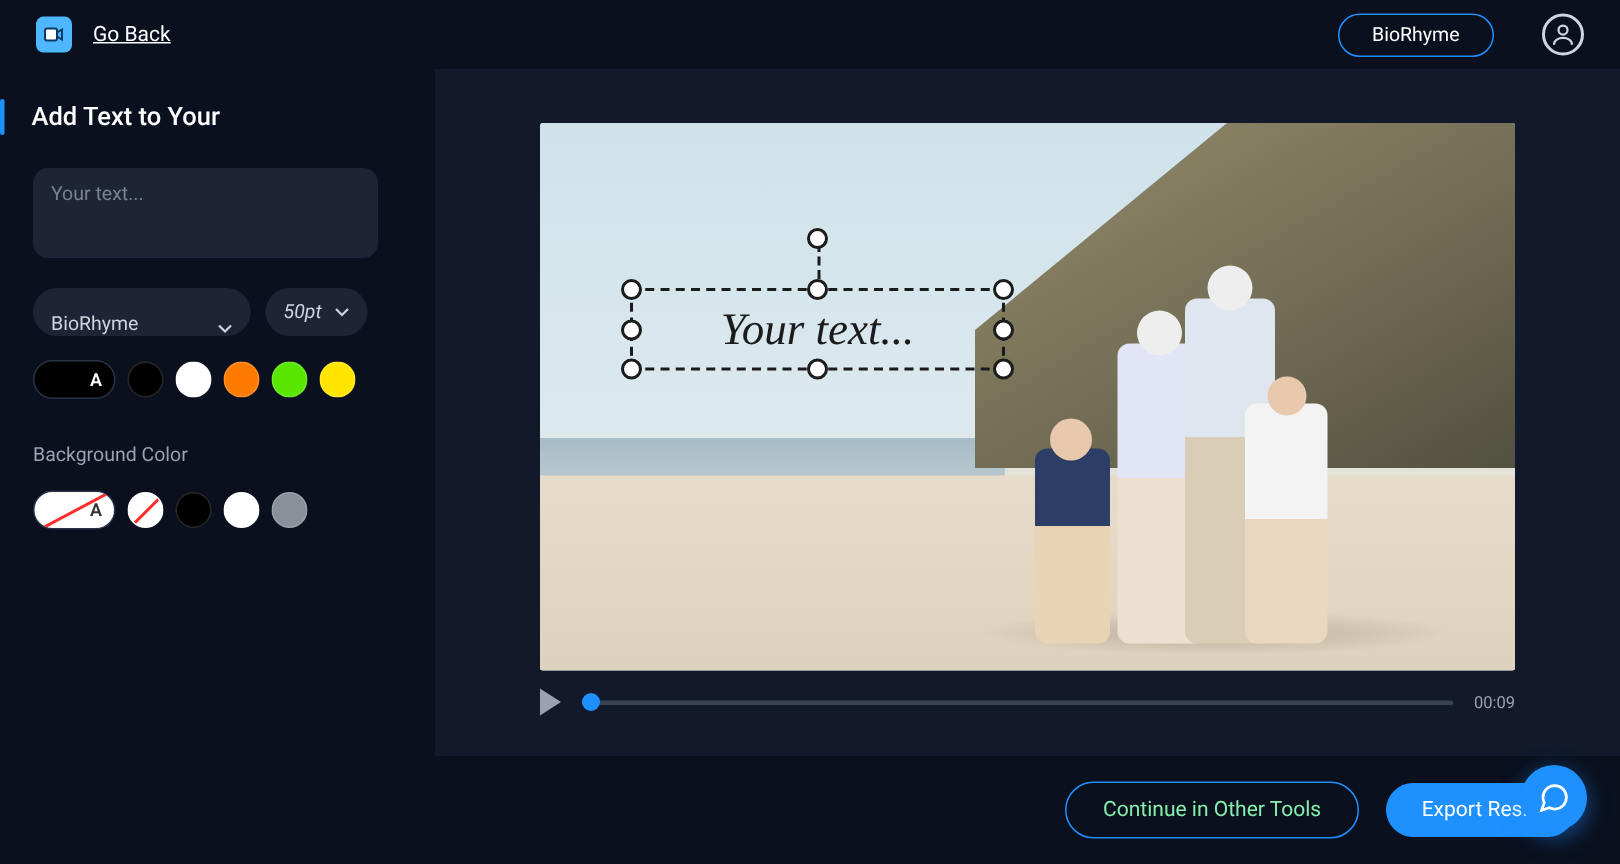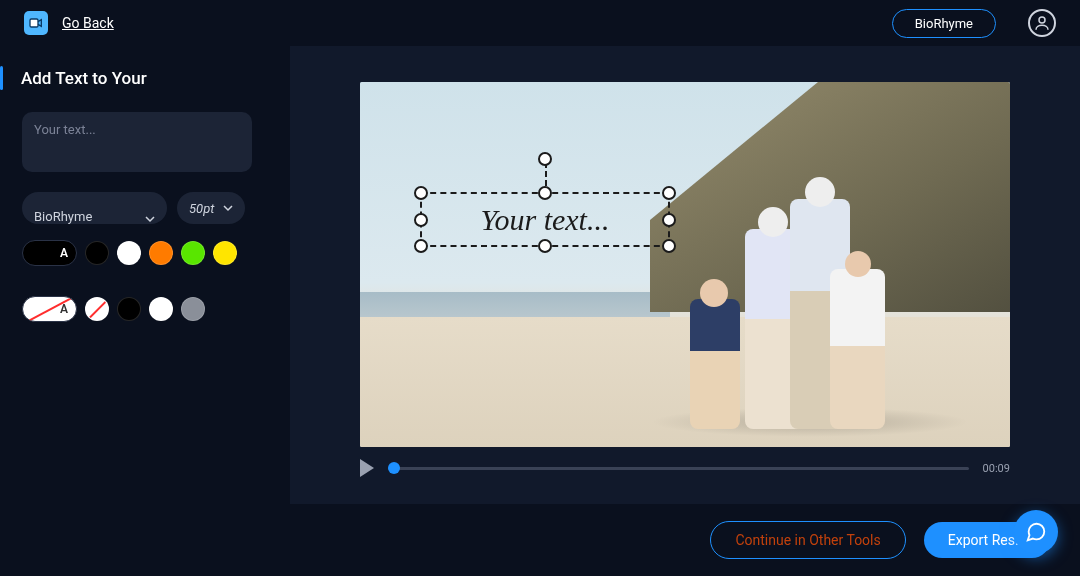--- a/index.html
+++ b/index.html
@@ -72,21 +72,21 @@
   .rot-line{position:absolute;left:50%;top:-32px;width:0;height:24px;border-left:2px dashed #1b1b1b;}
   .rot-handle{position:absolute;left:calc(50% - 7px);top:-42px;width:14px;height:14px;border:2px solid #1b1b1b;background:#fff;border-radius:50%;}
 
   .player { width:650px; margin-top:12px; display:flex; align-items:center; gap:14px;}
   .play-btn{ width:0;height:0;border-left:14px solid #9aa1b1;border-top:9px solid transparent;border-bottom:9px solid transparent;cursor:pointer;}
   .track{ flex:1; height:3px; background:#3a4256; border-radius:2px; position:relative;}
   .thumb{ position:absolute; left:0; top:-5px; width:12px; height:12px; border-radius:50%; background:#1e90ff;}
   .time{ font-size:11px; color:#9aa1b1;}
 
   .bottom-bar { height:72px; background:#0a101e; display:flex; align-items:center; justify-content:flex-end; padding-right:30px; gap:18px;}
-  .btn-outline { border:1.5px solid #1e90ff; background:transparent; color:#c2410c; border-radius:22px; padding:10px 24px; font-size:14px; cursor:pointer;}
+  .btn-outline { border:1.5px solid #1e90ff; background:transparent; color:#86efac; border-radius:22px; padding:10px 24px; font-size:14px; cursor:pointer;}
   .btn-primary { background:#1e90ff; color:#fff; border:none; border-radius:22px; padding:10px 24px; font-size:14px; cursor:pointer;}
   .chat-fab{ position:absolute; right:22px; bottom:22px; width:44px; height:44px; border-radius:50%; background:#1e90ff; display:flex; align-items:center; justify-content:center; cursor:pointer; box-shadow:0 4px 14px rgba(30,144,255,0.5);}
   .chat-fab svg{width:22px;height:22px;stroke:#fff;fill:none;stroke-width:2;}
 </style>
 </head>
 <body>
 
 <div class="topbar">
   <div class="app-logo">
     <svg viewBox="0 0 24 24" fill="none" stroke="#0a3a66" stroke-width="2">
@@ -131,20 +131,21 @@
           <span class="A">A</span>
         </div>
       <div class="swatch black"></div>
       <div class="swatch white"></div>
       <div class="swatch orange"></div>
       <div class="swatch green"></div>
       <div class="swatch yellow"></div>
     </div>
 
     <div class="section2">
+      <div class="side-label">Background Color</div>
       <div class="swatch-row">
         <div class="pill none">
             <span class="A">A</span>
           </div>
         <div class="swatch none-swatch"></div>
         <div class="swatch black"></div>
         <div class="swatch white"></div>
         <div class="swatch grey"></div>
       </div>
     </div>

